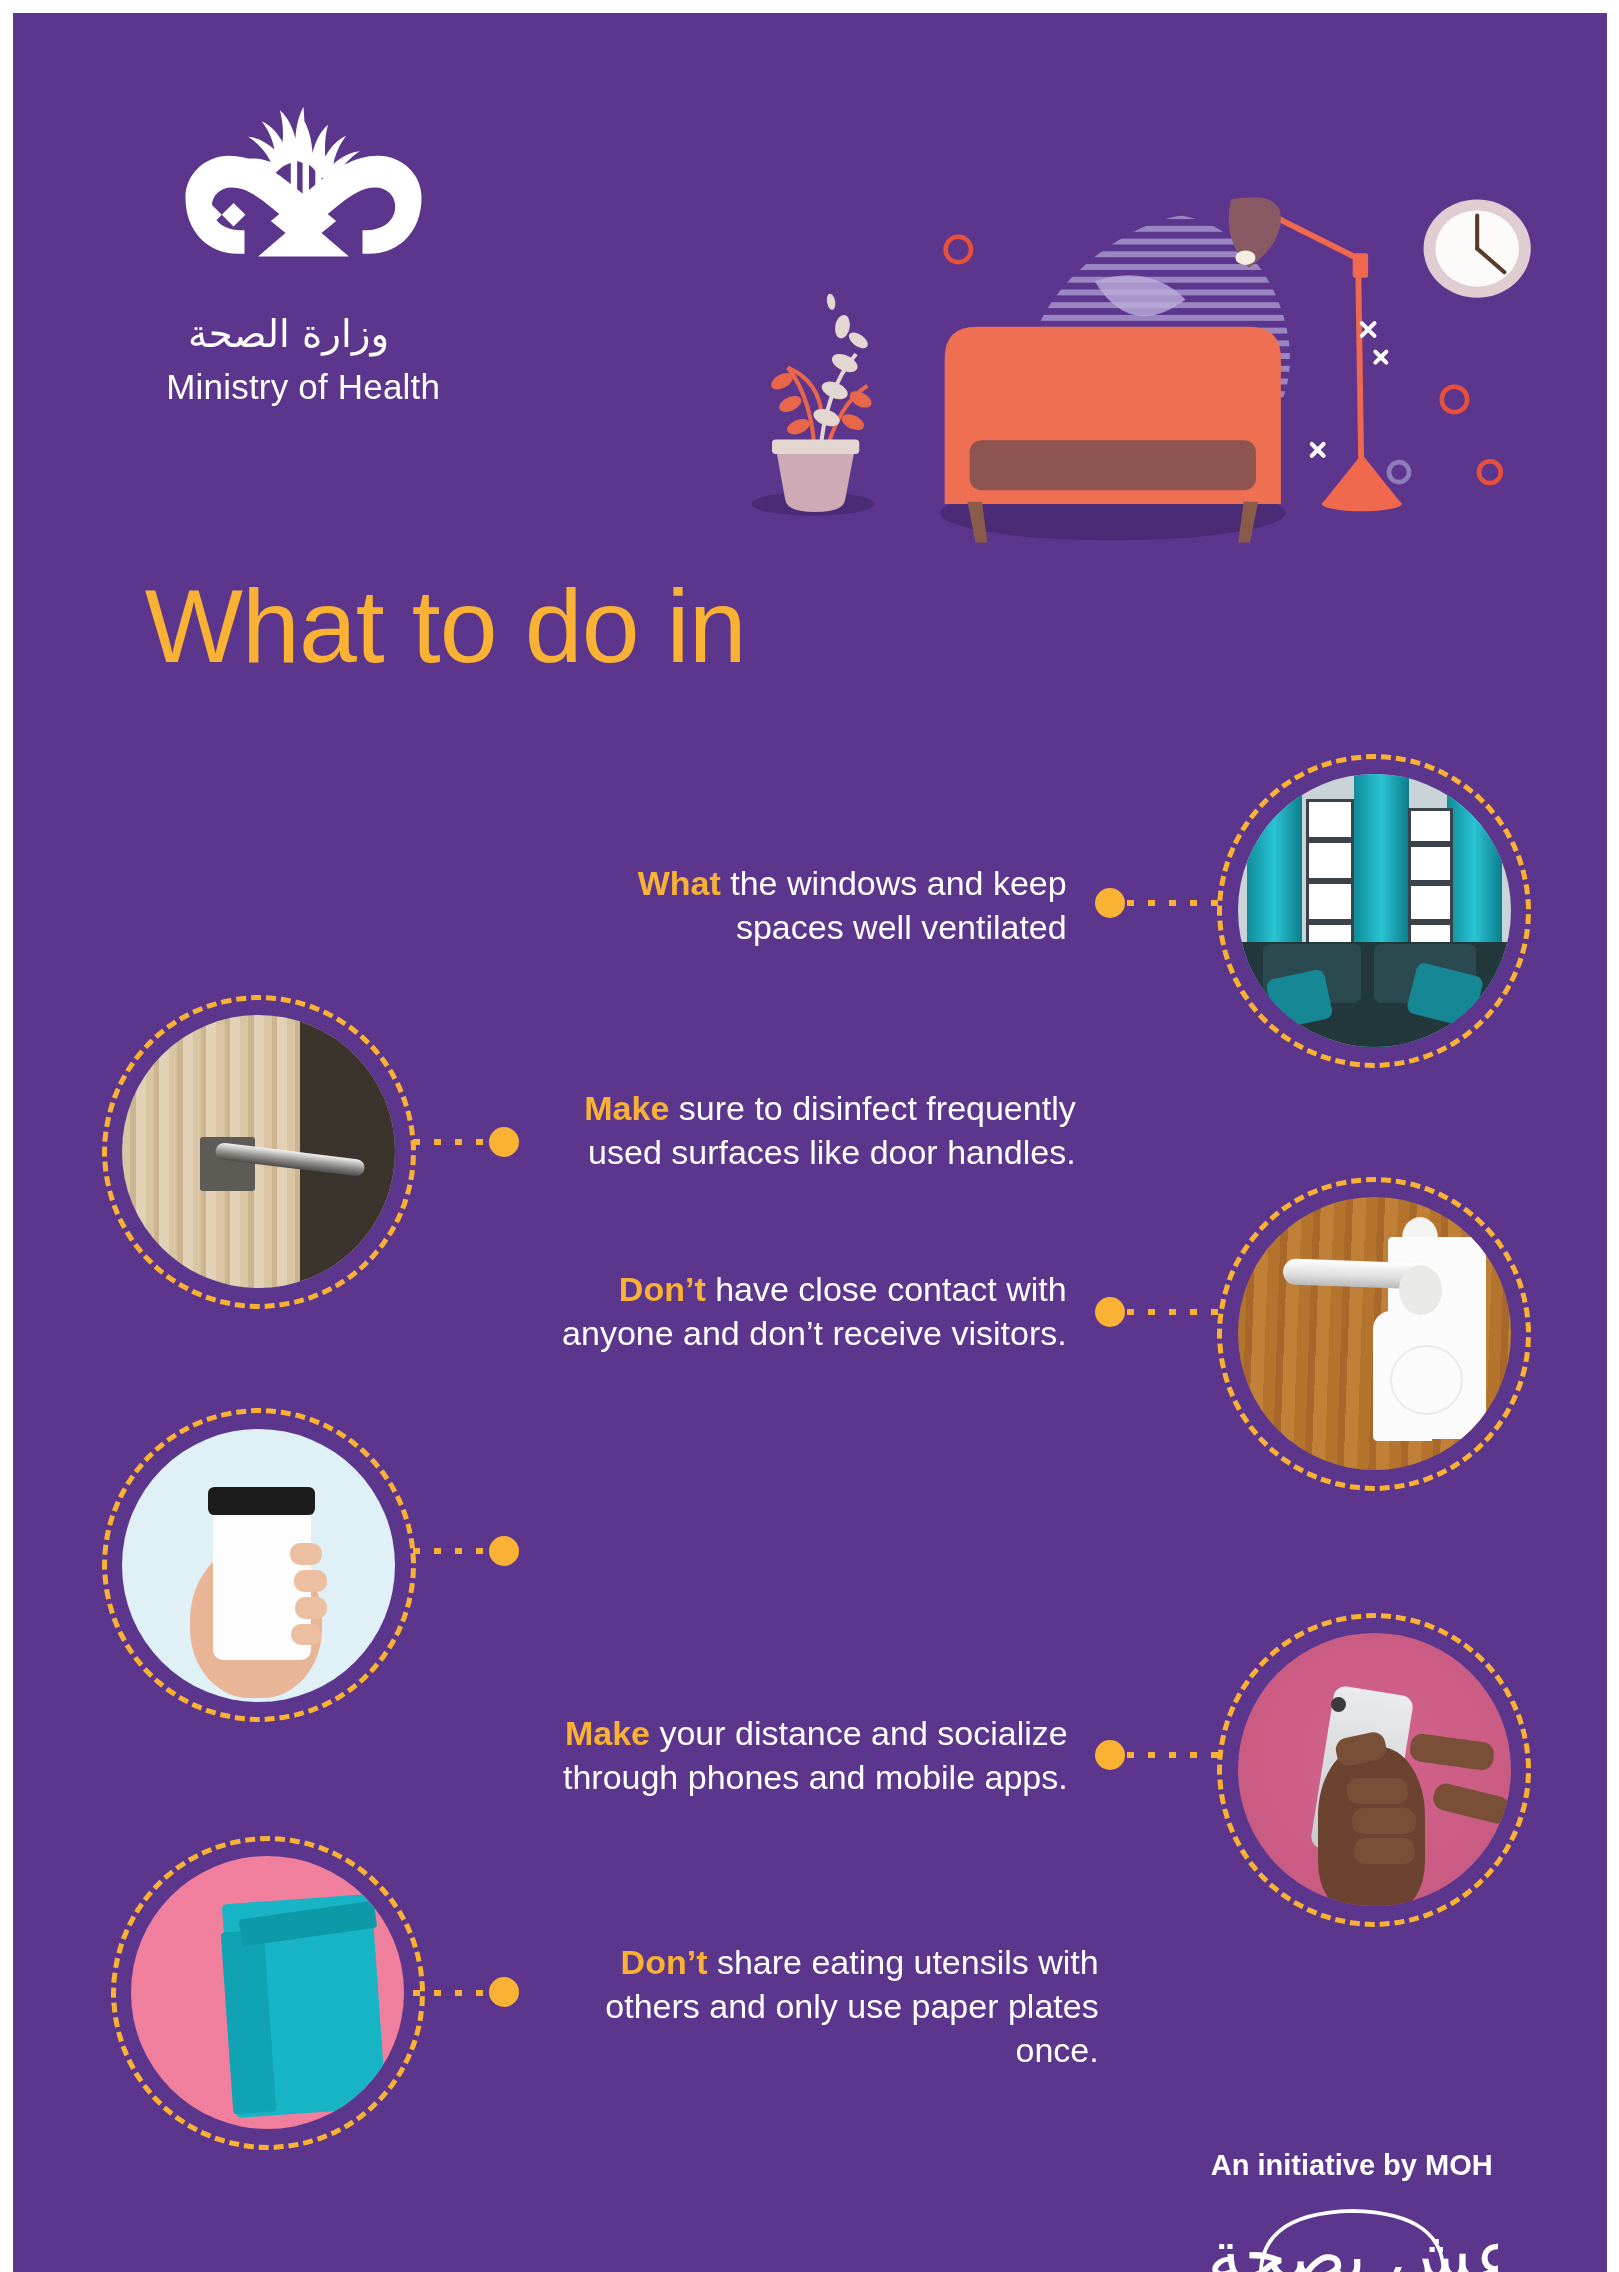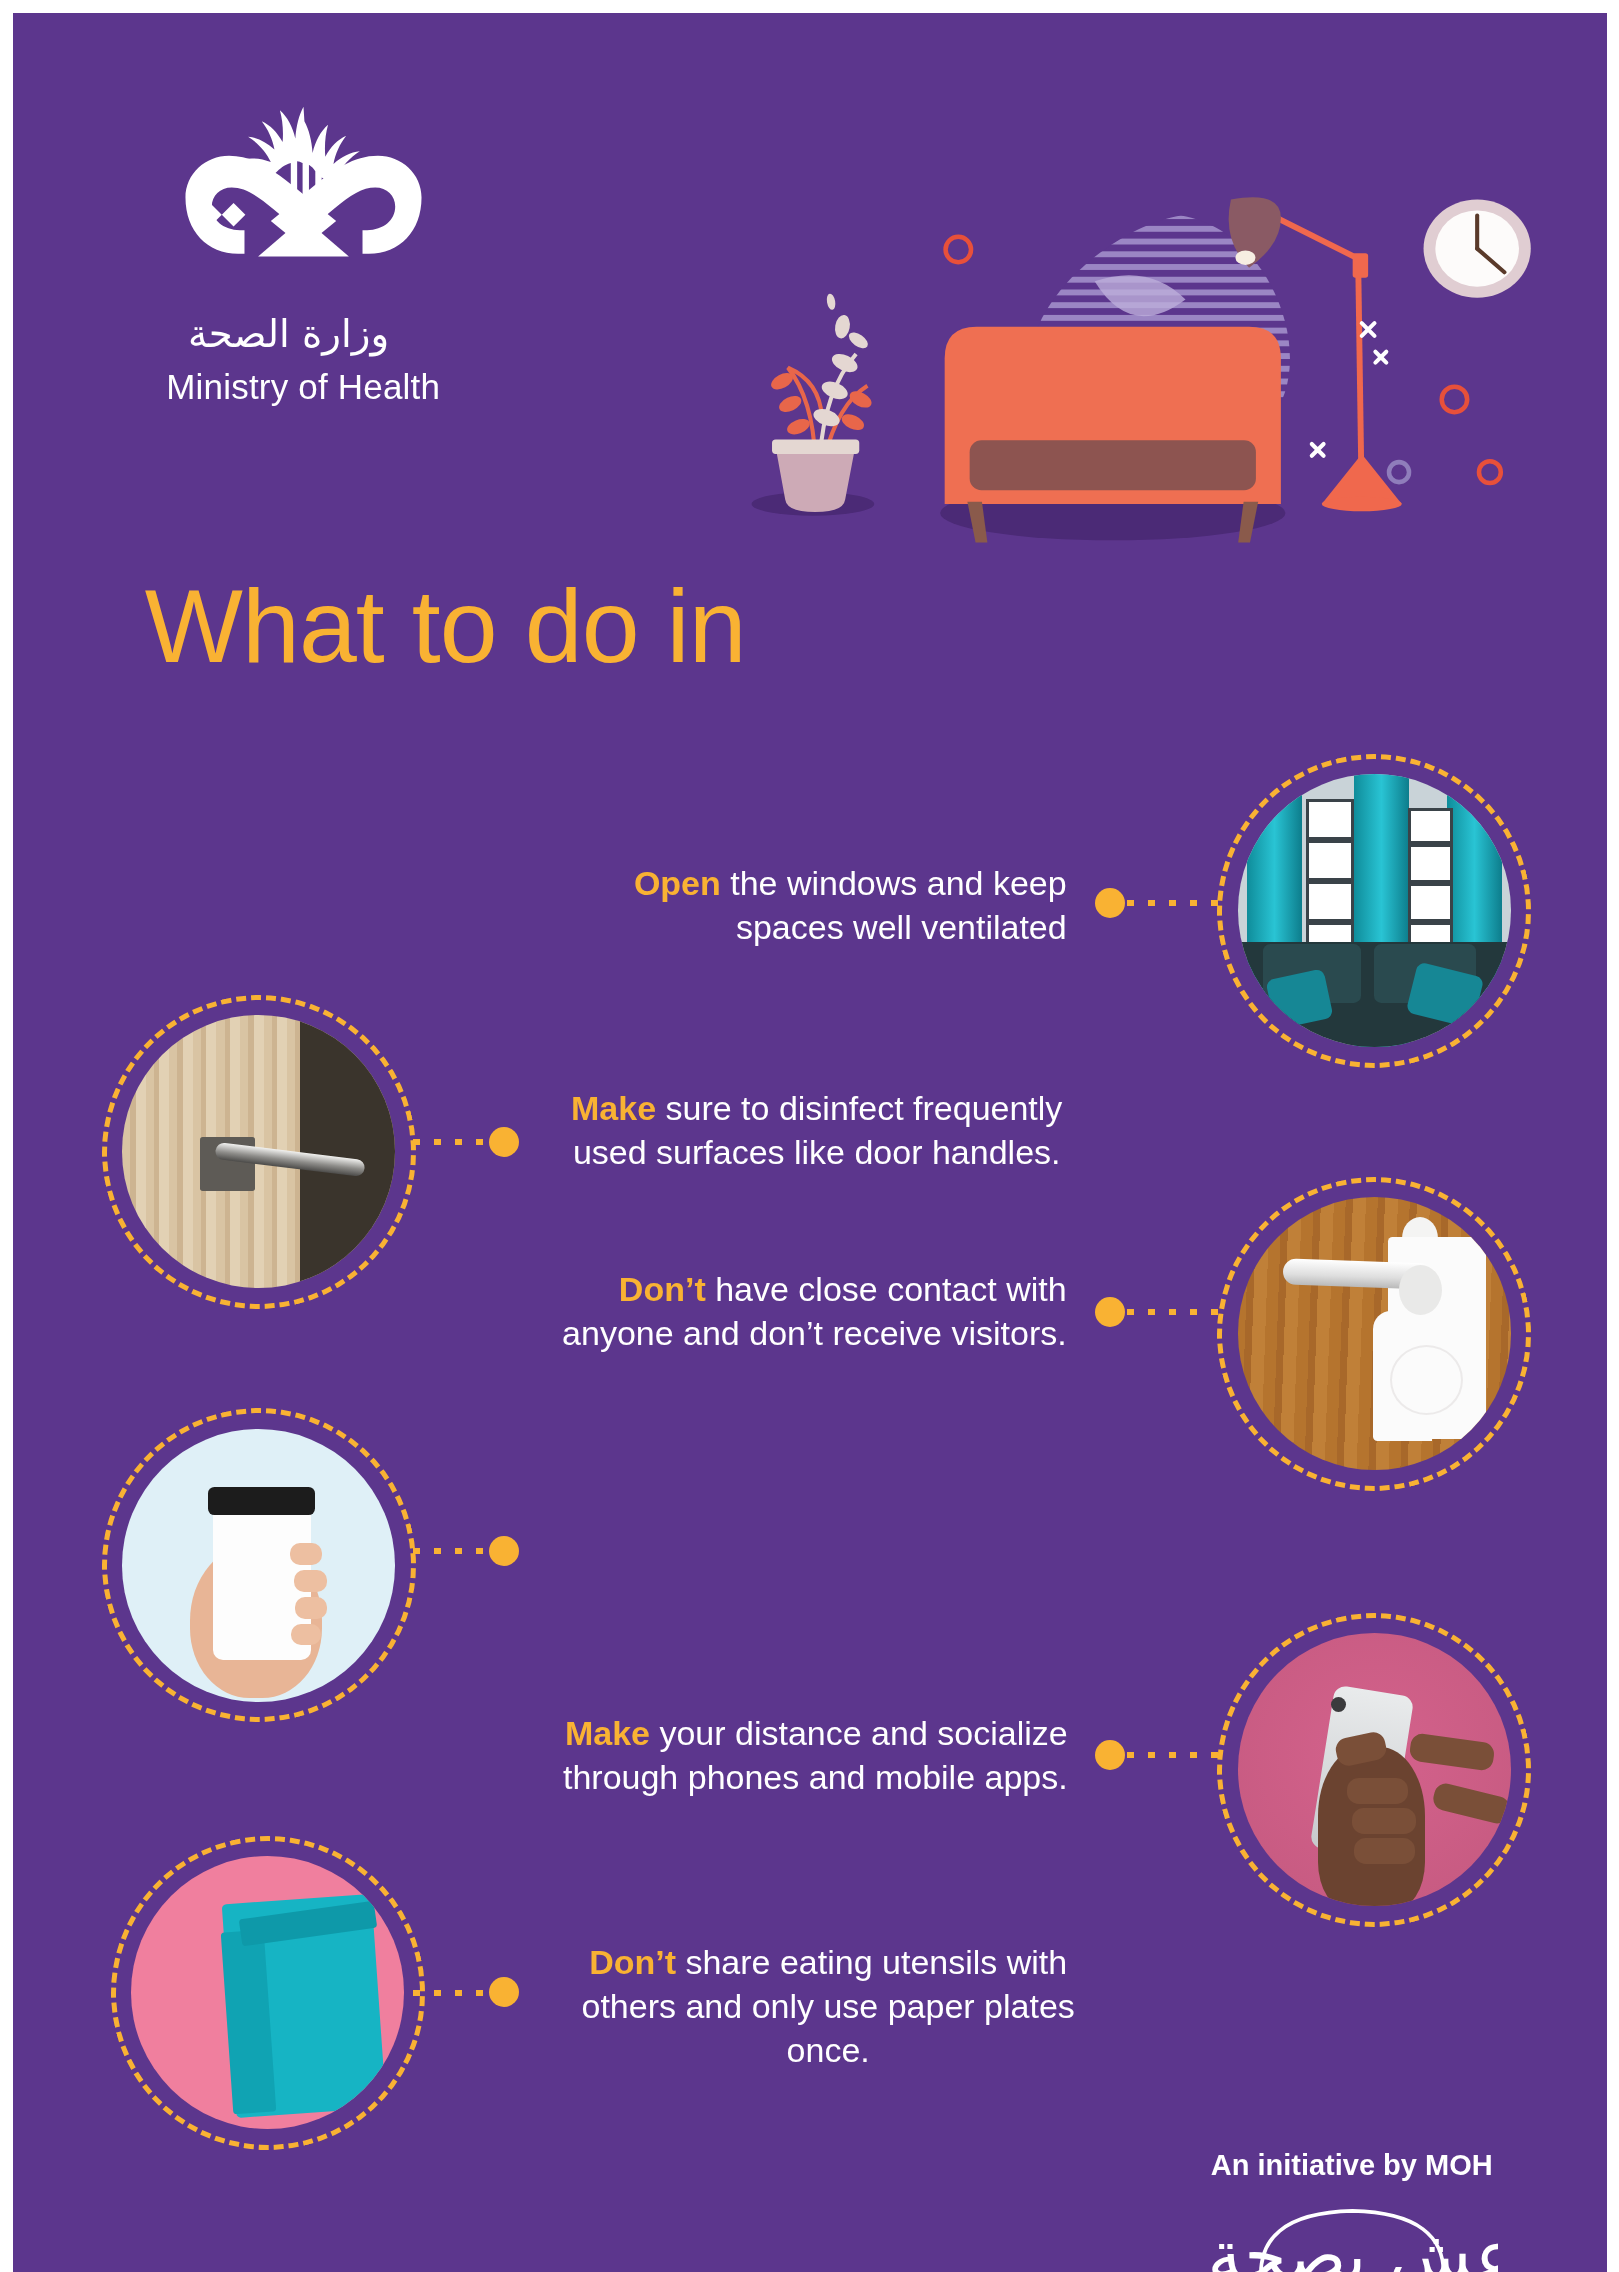--- a/index.html
+++ b/index.html
@@ -37,21 +37,21 @@
   }
   .title span { display: block; }
 
   
   .tip-text {
     position: absolute; color: #ffffff; font-size: 34px; line-height: 1.30;
     font-weight: 400;
   }
   .tip-text b { color: #F9B233; font-weight: 700; }
   .tip-right { text-align: right; }
-  .tip-left  { text-align: center; }
+  .tip-left  { text-align: right; }
 
   .bullet {
     position: absolute; width: 30px; height: 30px; border-radius: 50%;
     background: #F9B233;
   }
   .conn {
     position: absolute; height: 5.9px;
     background-image: repeating-linear-gradient(to right,
       #F9B233 0px, #F9B233 7.3px, transparent 7.3px, transparent 21px);
   }
@@ -240,21 +240,21 @@
       <path d="M1438 455 l24 24 M1462 455 l-24 24"></path>
       <path d="M1298 658 l26 26 M1324 658 l-26 26"></path>
     </g>
   </svg>
 
   <div class="title">
     <span>What to do in</span>
   </div>
 
   <div class="tip-text tip-right" style="left:545px; top:848px; width:509px;">
-    <b>Open</b><span> the windows and keep spaces well ventilated</span>
+    <b>What</b><span> the windows and keep spaces well ventilated</span>
   </div>
   <div class="bullet" style="left:1082px; top:875px;"></div>
   <div class="conn" style="left:1114px; top:887px; width:91px;"></div>
 
   <div class="dotted-ring" style="left:1204px; top:741px;"></div>
   <div class="photo" style="left:1225px; top:761px;">
     <div class="ph-inner">
       <div class="w-bg"></div>
       <div class="w-curtain" style="left:9px;  width:55px;"></div>
       <div class="w-curtain" style="left:116px; width:55px;"></div>

